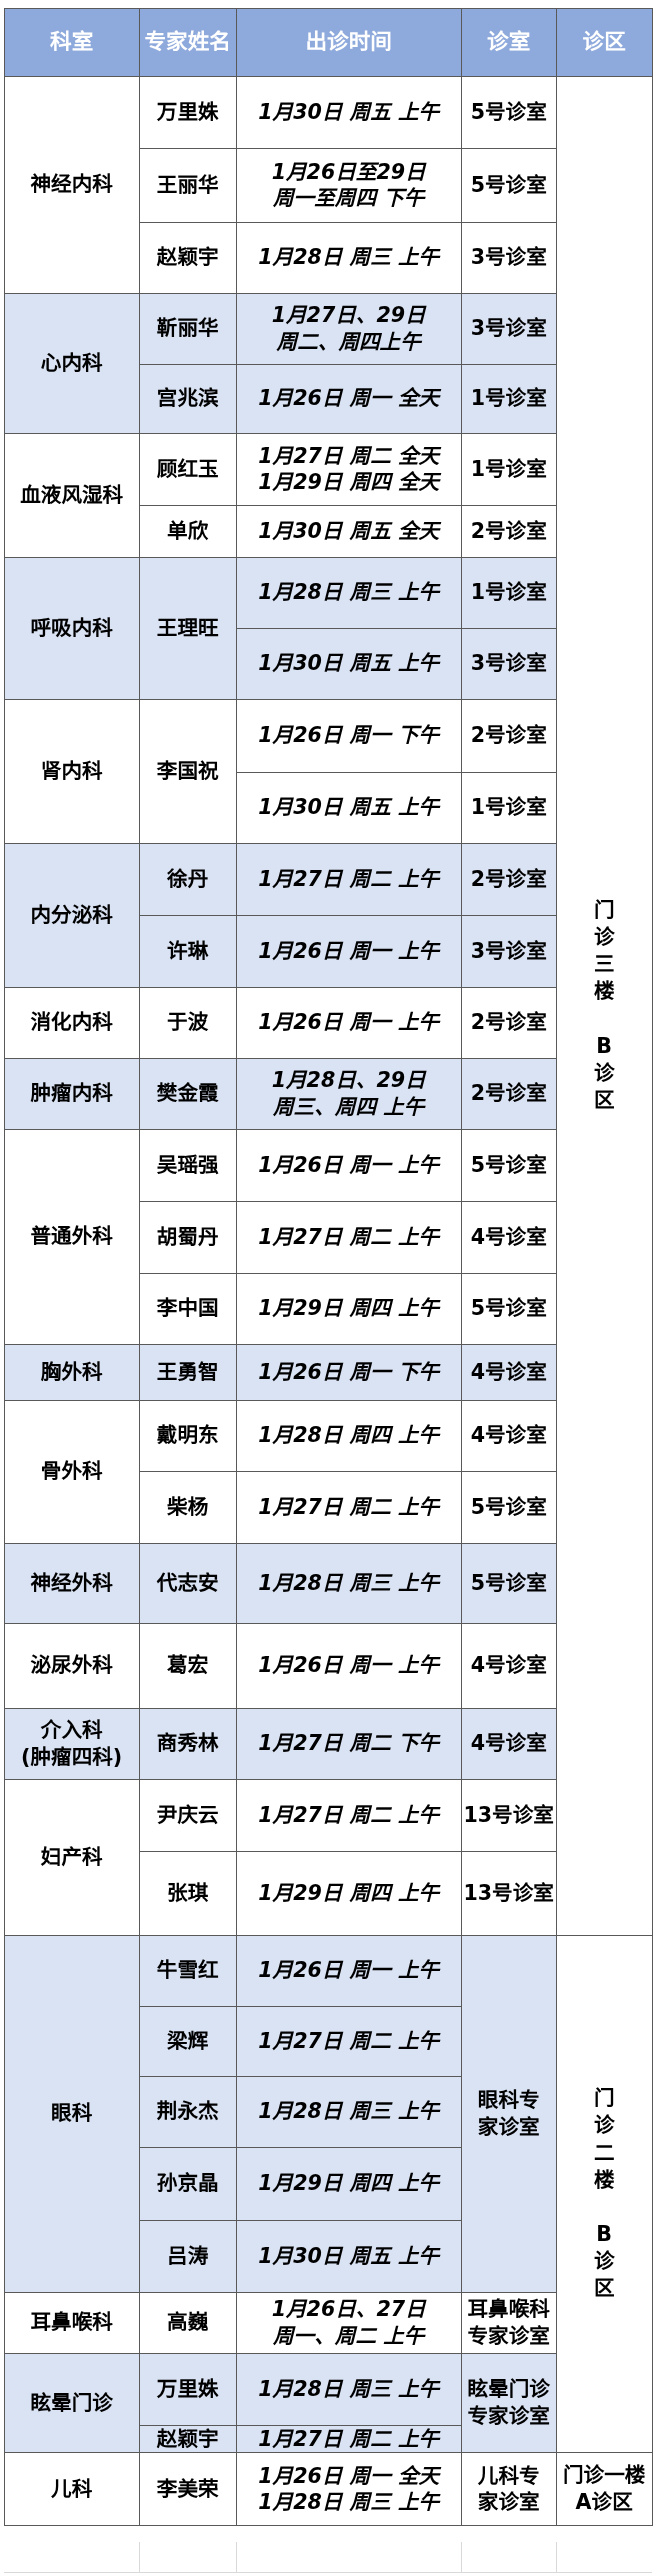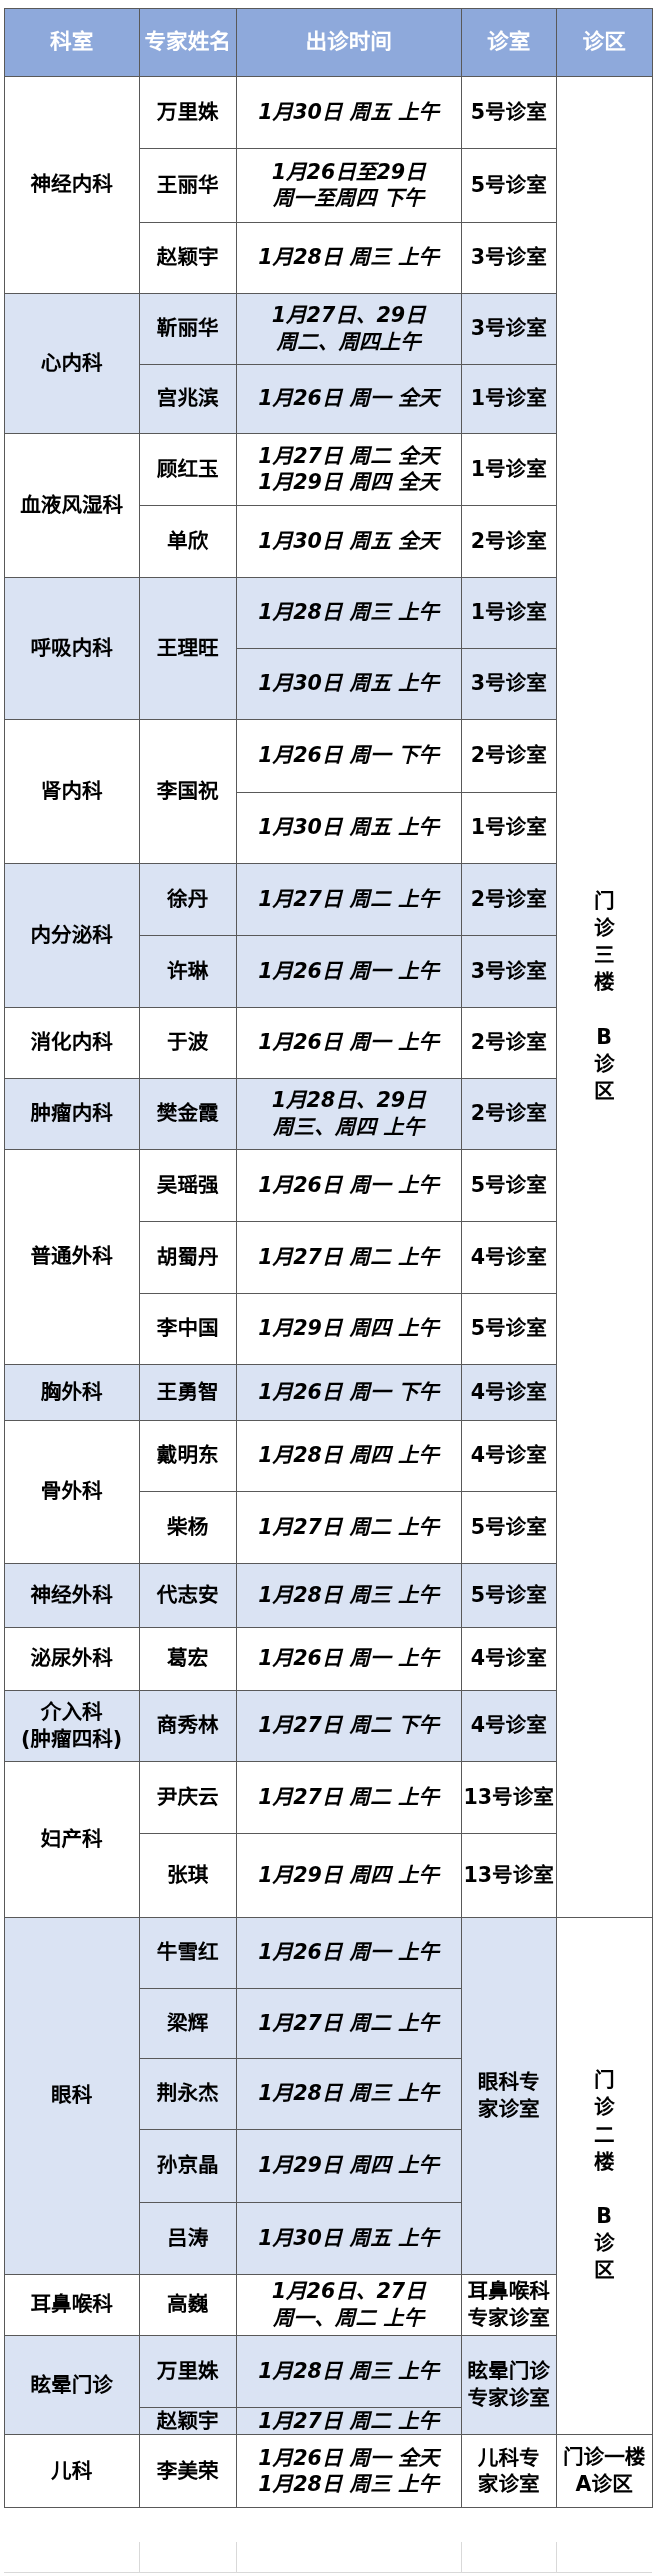--- a/index.html
+++ b/index.html
@@ -84,21 +84,21 @@
       <td class="b">1号诊室</td>
     </tr>
 
     <tr class="sec" style="height:72px">
       <td rowspan="2">血液风湿科</td>
       <td>顾红玉</td>
       <td class="time">1月27日 周二 全天
 1月29日 周四 全天</td>
       <td>1号诊室</td>
     </tr>
-    <tr style="height:72px">
+    <tr style="height:52px">
       <td>单欣</td>
       <td class="time">1月30日 周五 全天</td>
       <td>2号诊室</td>
     </tr>
 
     <tr class="sec" style="height:71px">
       <td rowspan="2" class="b">呼吸内科</td>
       <td rowspan="2" class="b">王理旺</td>
       <td class="b time">1月28日 周三 上午</td>
       <td class="b">1号诊室</td>
@@ -175,28 +175,28 @@
       <td>戴明东</td>
       <td class="time">1月28日 周四 上午</td>
       <td>4号诊室</td>
     </tr>
     <tr style="height:72px">
       <td>柴杨</td>
       <td class="time">1月27日 周二 上午</td>
       <td>5号诊室</td>
     </tr>
 
-    <tr class="sec" style="height:64px">
+    <tr class="sec" style="height:80px">
       <td class="b">神经外科</td>
       <td class="b">代志安</td>
       <td class="b time">1月28日 周三 上午</td>
       <td class="b">5号诊室</td>
     </tr>
 
-    <tr class="sec" style="height:63px">
+    <tr class="sec" style="height:85px">
       <td>泌尿外科</td>
       <td>葛宏</td>
       <td class="time">1月26日 周一 上午</td>
       <td>4号诊室</td>
     </tr>
 
     <tr class="sec" style="height:71px">
       <td class="b">介入科
 (肿瘤四科)</td>
       <td class="b">商秀林</td>

